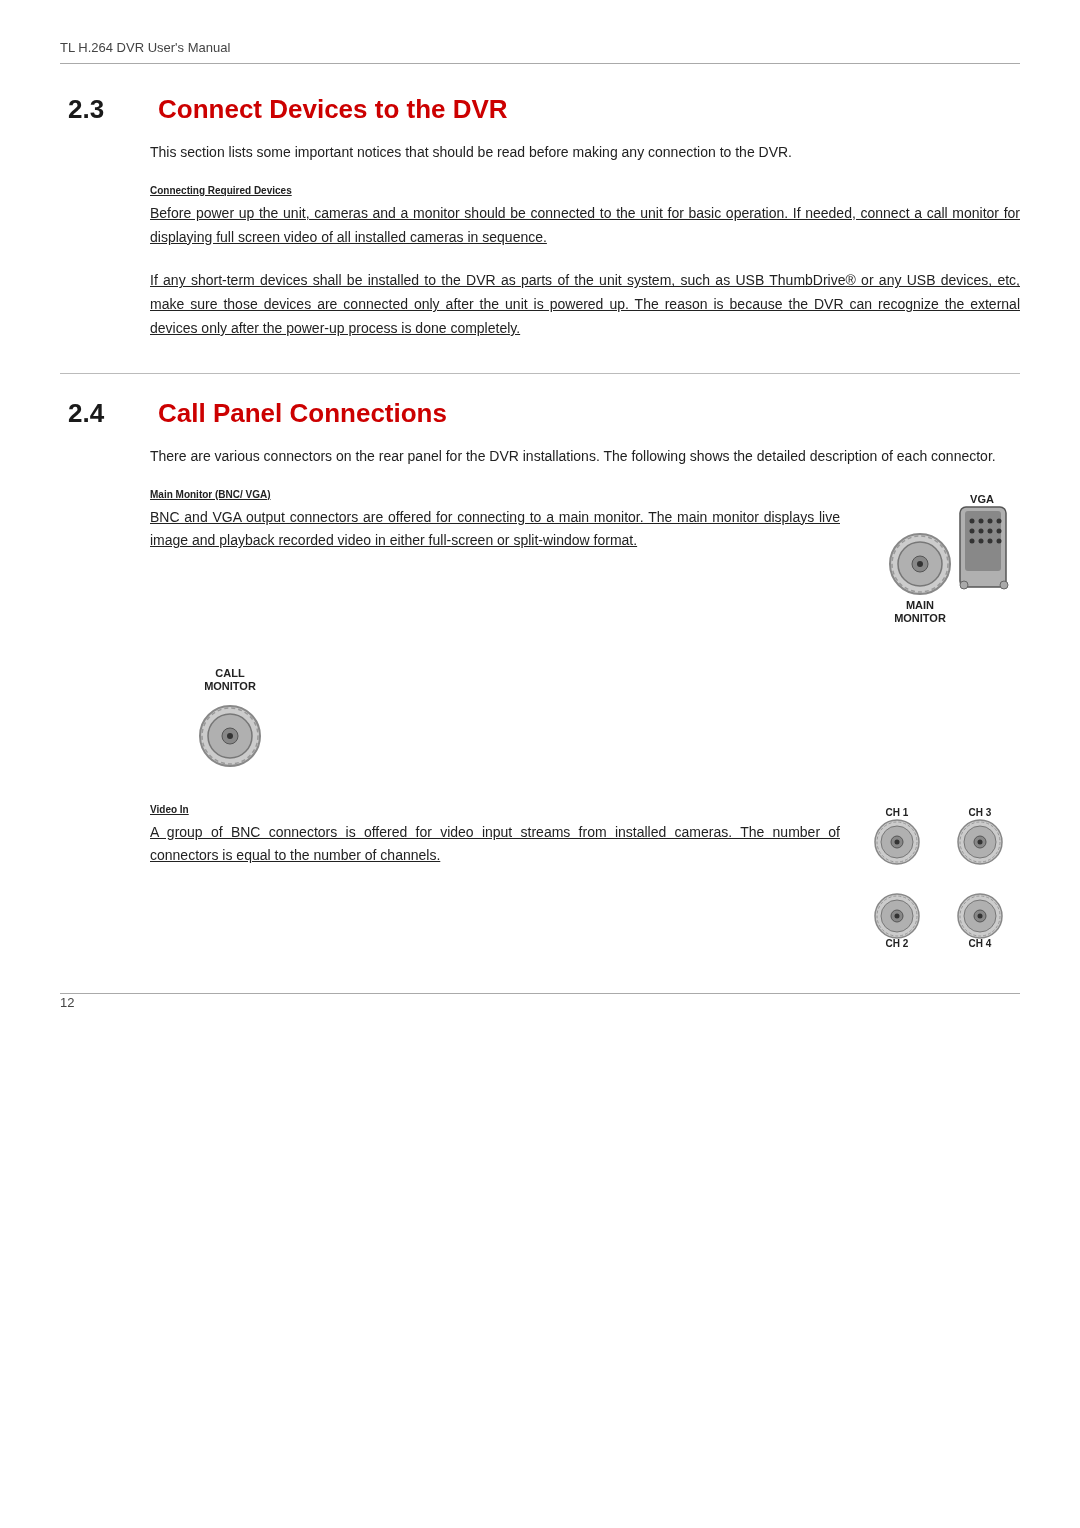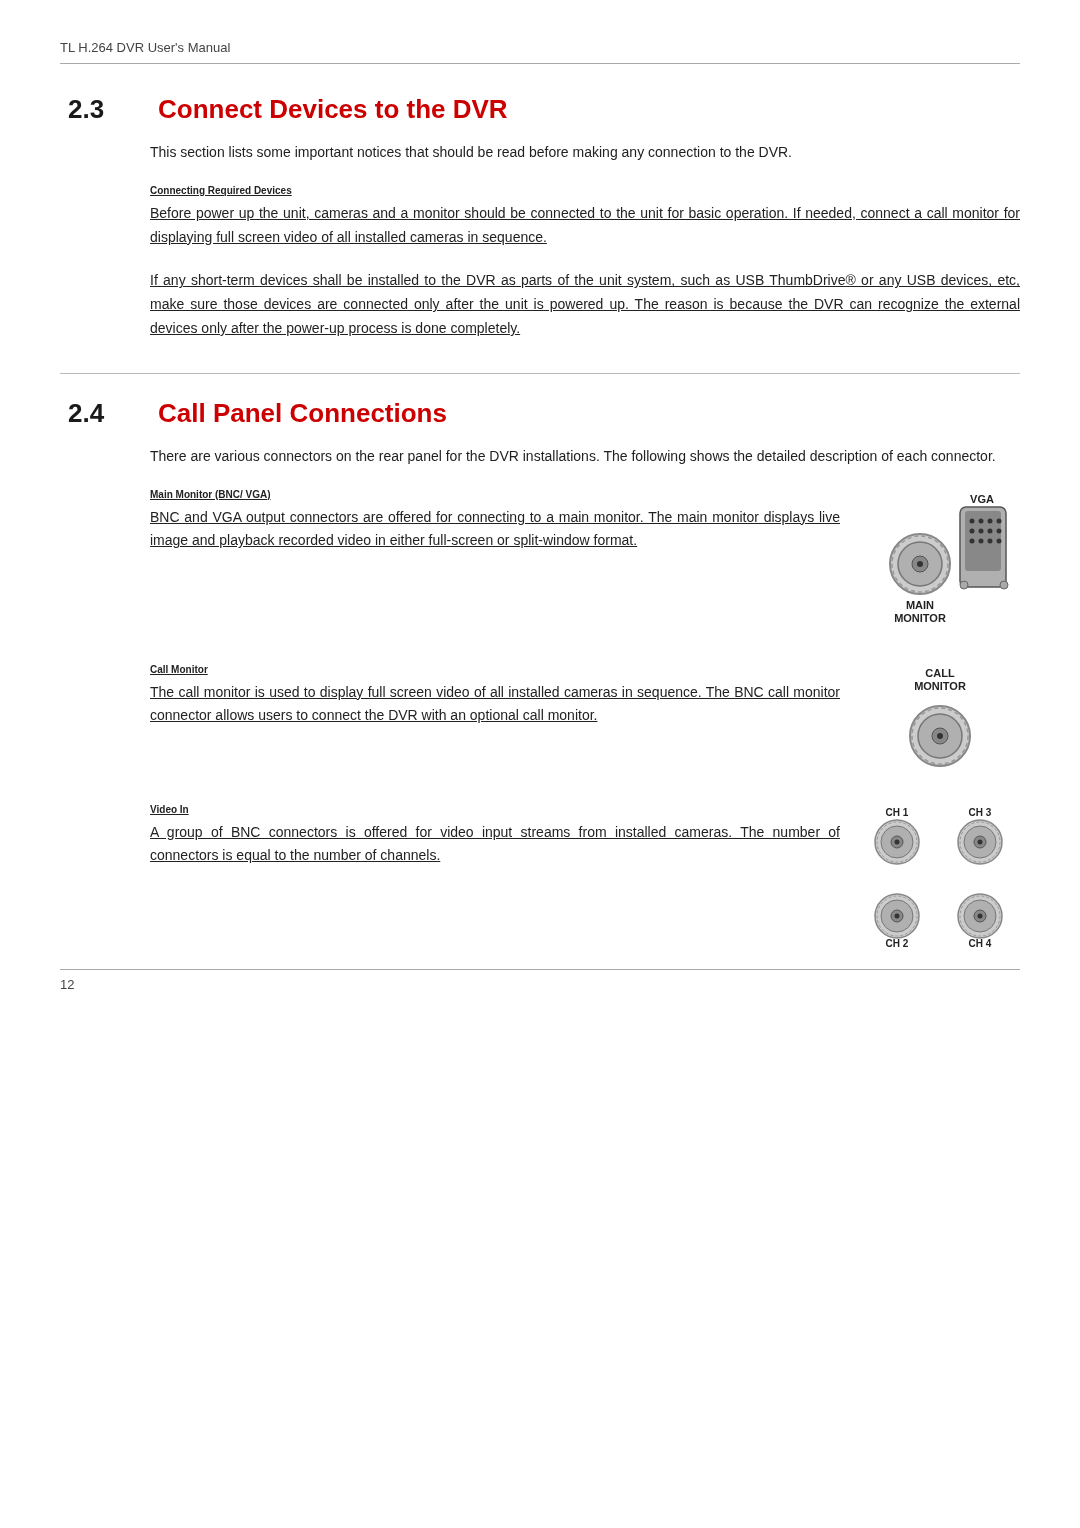--- a/index.html
+++ b/index.html
@@ -85,25 +85,25 @@
     }
     .img-col {
       width: 160px;
       display: flex;
       flex-direction: column;
       align-items: center;
       flex-shrink: 0;
     }
     .footer-bar {
       position: absolute;
-      bottom: 42px;
+      bottom: 24px;
       left: 60px;
       right: 60px;
       border-top: 1.5px solid #aaa;
-      padding-top: 6px;
+      padding-top: 0;
     }
     .footer-page {
       font-size: 13px;
       color: #444;
     }
   </style>
 </head>
 <body>
 
 <div class="page-container">
@@ -178,24 +178,20 @@
 
             <circle cx="55" cy="75" r="28" fill="none" stroke="#999" stroke-width="1.5" stroke-dasharray="4,3"></circle>
 
             <text x="55" y="120" font-size="11" font-weight="bold" text-anchor="middle" fill="#222">MAIN</text>
             <text x="55" y="133" font-size="11" font-weight="bold" text-anchor="middle" fill="#222">MONITOR</text>
           </svg>
         </div>
       </div>
 
       <div class="subsection two-col">
-        <div class="text-col">
-          <div class="subsection-title">Call Monitor</div>
-          <p class="subsection-body">The call monitor is used to display full screen video of all installed cameras in sequence. The BNC call monitor connector allows users to connect the DVR with an optional call monitor.</p>
-        </div>
         <div class="img-col">
           <svg width="120" height="120" viewBox="0 0 120 120">
 
             <text x="60" y="13" font-size="11" font-weight="bold" text-anchor="middle" fill="#222">CALL</text>
             <text x="60" y="26" font-size="11" font-weight="bold" text-anchor="middle" fill="#222">MONITOR</text>
 
             <circle cx="60" cy="72" r="30" fill="#ccc" stroke="#888" stroke-width="2"></circle>
             <circle cx="60" cy="72" r="22" fill="#b0b0b0" stroke="#777" stroke-width="1.5"></circle>
             <circle cx="60" cy="72" r="8" fill="#888" stroke="#555" stroke-width="1"></circle>
             <circle cx="60" cy="72" r="3" fill="#333"></circle>

